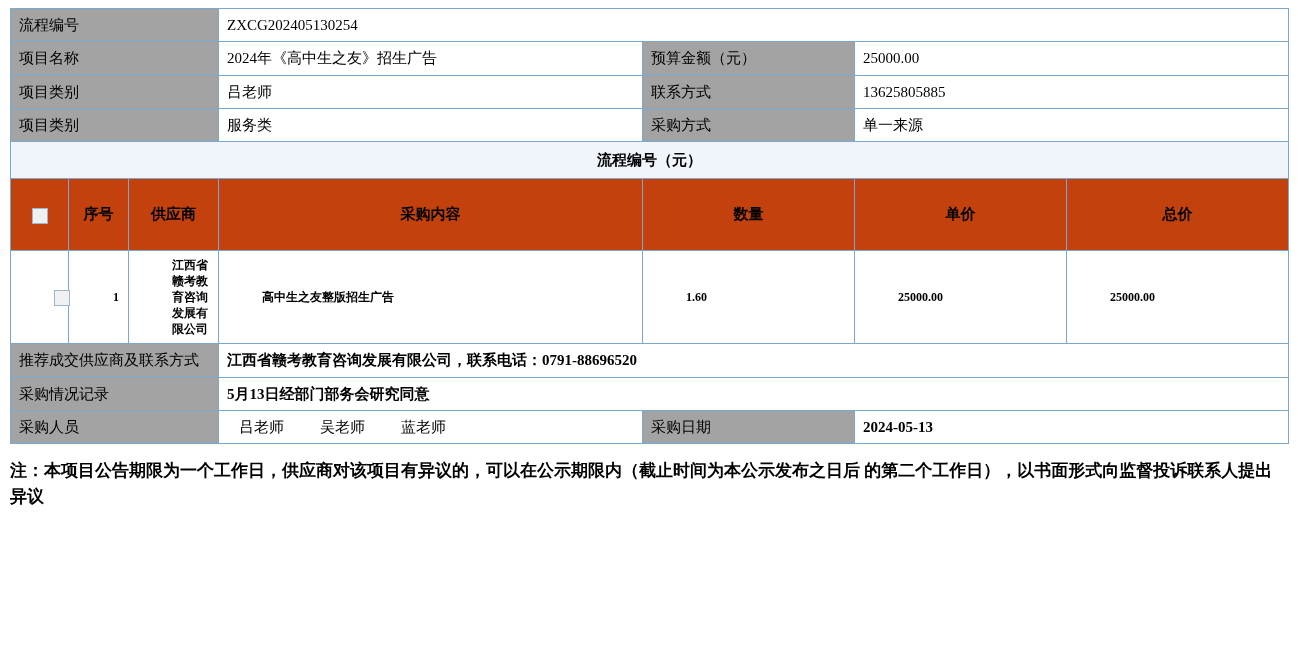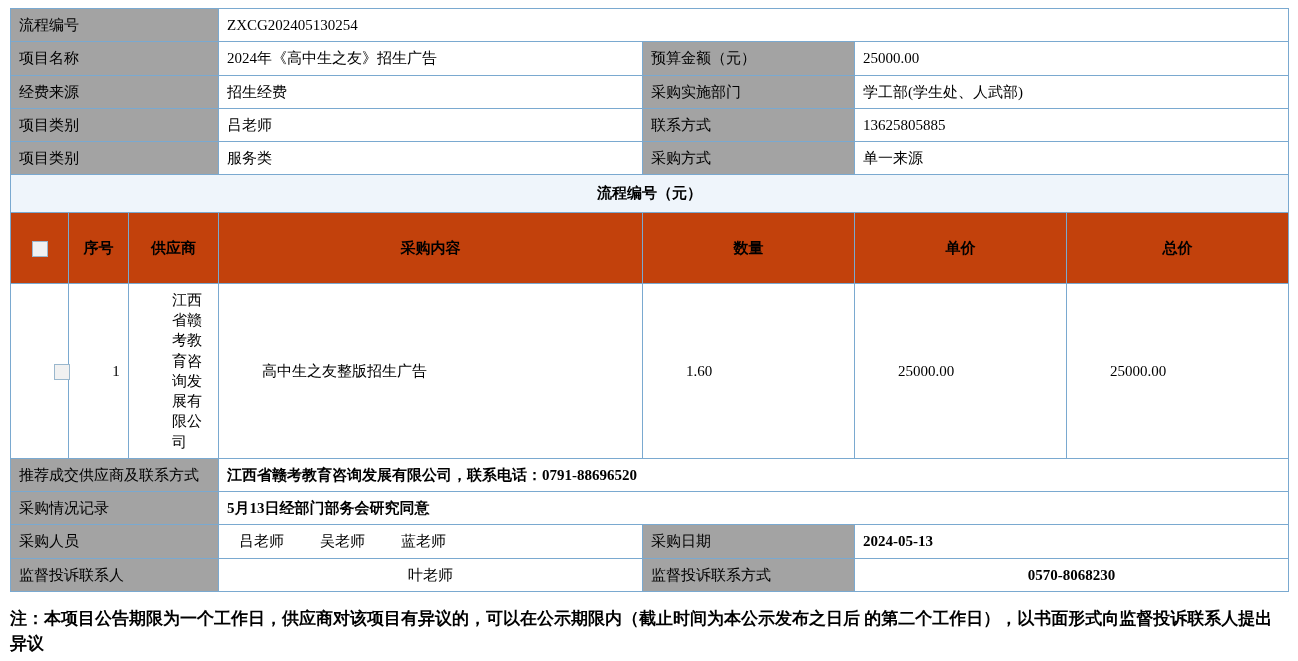--- a/index.html
+++ b/index.html
@@ -53,22 +53,22 @@
     padding: 8px 6px;
   }
   tr.quote-head td {
     background: #c2410c;
     text-align: center;
     font-weight: bold;
     padding: 25px 4px;
   }
   tr.quote-row td {
     background: #ffffff;
-    font-weight: normal;
-    font-size: 15px;
+    font-weight: bold;
+    font-size: 12px;
     padding-left: 43px;
   }
   tr.quote-row td.cb, tr.quote-head td.cb {
     text-align: center;
   }
   tr.quote-row td.idx {
     text-align: center;
   }
   .checkbox {
     display: inline-block;
@@ -113,26 +113,20 @@
     <tbody>
       <tr>
         <td class="label" colspan="3">流程编号</td>
         <td class="value" colspan="4">ZXCG202405130254</td>
       </tr>
       <tr>
         <td class="label" colspan="3">项目名称</td>
         <td class="value">2024年《高中生之友》招生广告</td>
         <td class="label">预算金额（元）</td>
         <td class="value" colspan="2">25000.00</td>
-      </tr>
-      <tr>
-        <td class="label" colspan="3">经费来源</td>
-        <td class="value">招生经费</td>
-        <td class="label">采购实施部门</td>
-        <td class="value" colspan="2">学工部(学生处、人武部)</td>
       </tr>
       <tr>
         <td class="label" colspan="3">项目类别</td>
         <td class="value">吕老师</td>
         <td class="label">联系方式</td>
         <td class="value" colspan="2">13625805885</td>
       </tr>
       <tr>
         <td class="label" colspan="3">项目类别</td>
         <td class="value">服务类</td>
@@ -184,24 +178,18 @@
           <div class="people">
             <span>吕老师</span>
             <span>吴老师</span>
             <span>蓝老师</span>
           </div>
         </td>
         <td class="label">采购日期</td>
         <td class="value bold" colspan="2">2024-05-13</td>
       </tr>
 
-      <tr>
-        <td class="label" colspan="3">监督投诉联系人</td>
-        <td class="value center">叶老师</td>
-        <td class="label">监督投诉联系方式</td>
-        <td class="value bold center" colspan="2">0570-8068230</td>
-      </tr>
     </tbody>
   </table>
 
   <div class="note">注：本项目公告期限为一个工作日，供应商对该项目有异议的，可以在公示期限内（截止时间为本公示发布之日后 的第二个工作日），以书面形式向监督投诉联系人提出异议</div>
 
 </div>
 
 </body></html>

